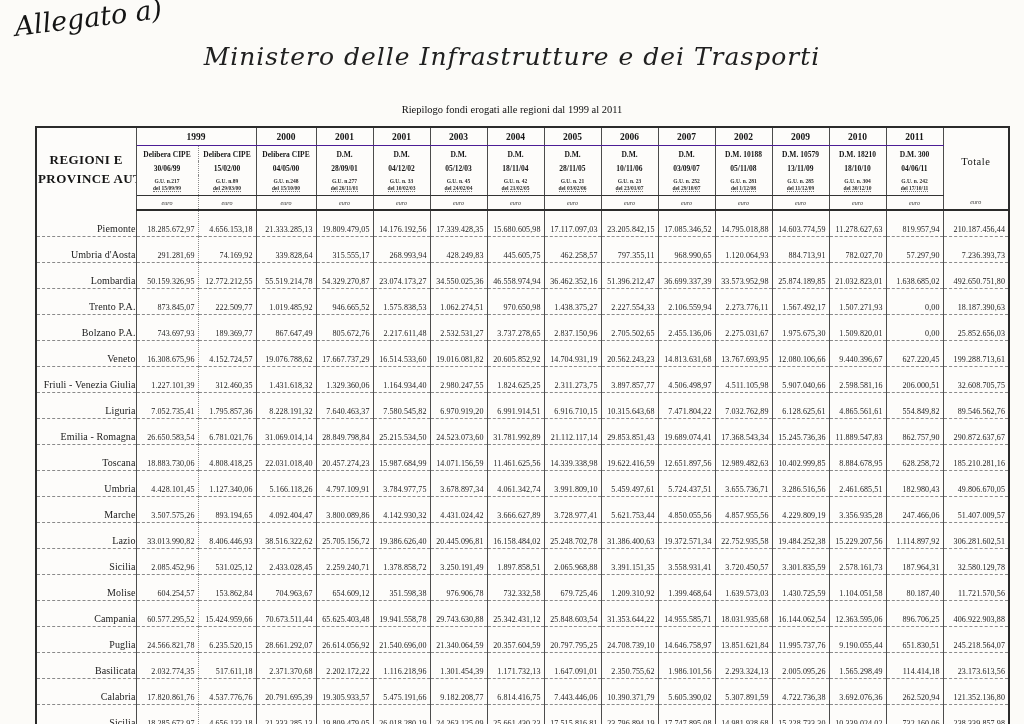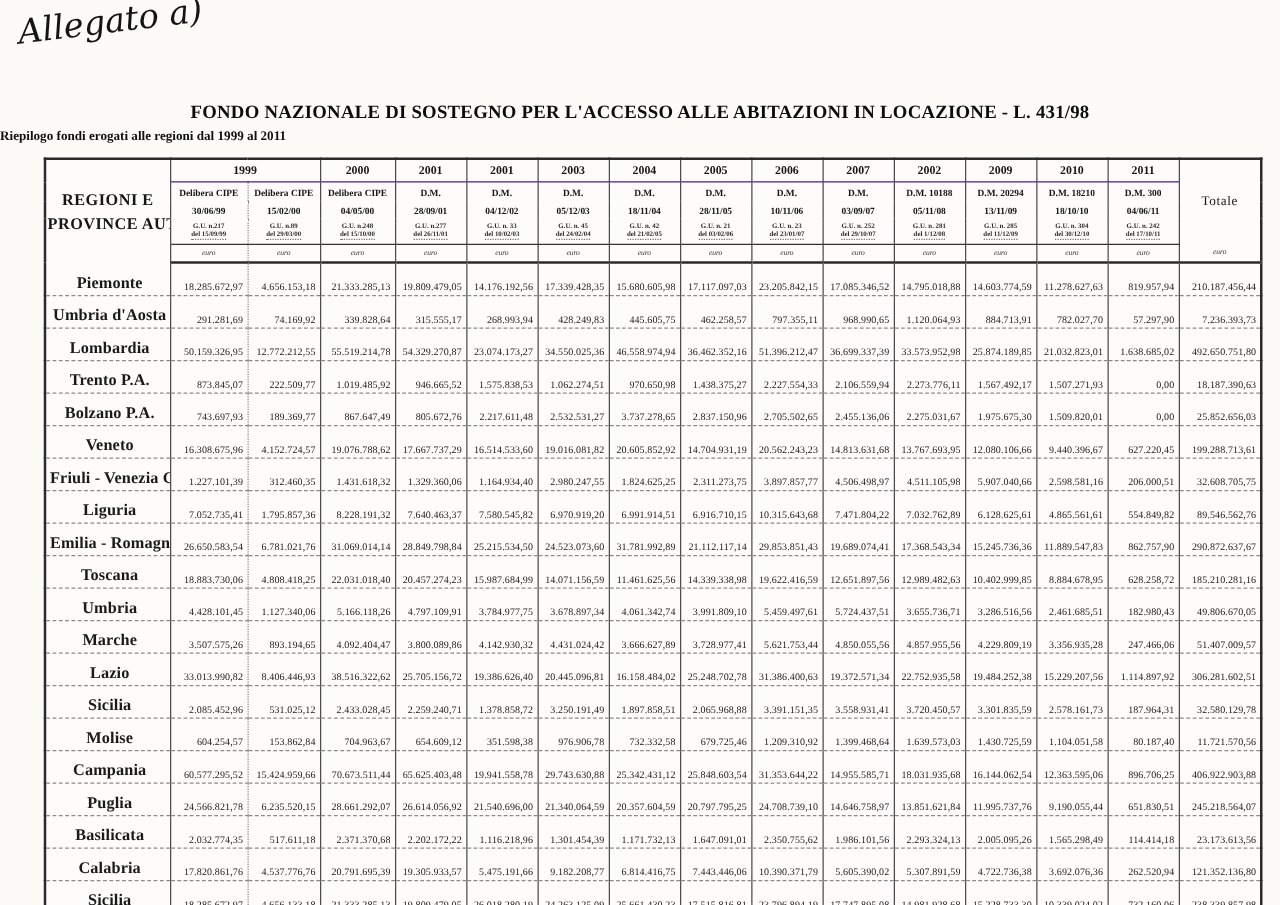--- a/index.html
+++ b/index.html
@@ -19,22 +19,22 @@
   .ministry{
     position:absolute;top:42px;left:0;width:100%;text-align:center;
     font-family:"DejaVu Serif",serif;font-style:italic;font-size:25px;
     letter-spacing:1px;color:#202020;
   }
   .doc-title{
     position:absolute;top:82px;left:0;width:100%;text-align:center;
     font-weight:bold;font-size:15px;letter-spacing:0.2px;color:#0d0d0d;
   }
   .doc-subtitle{
-    position:absolute;top:104px;left:0;width:100%;text-align:left;
-    font-weight:bold;font-size:10.5px;color:#101010;
+    position:absolute;top:104px;left:0;width:100%;text-align:center;
+    font-weight:normal;font-size:10.5px;color:#101010;
   }
 
   .table-wrap{position:absolute;left:35px;top:126px;}
   table{
     border-collapse:collapse;table-layout:fixed;width:973px;
     border:2px solid #2b2b2b;background:#fdfcfa;
   }
   th,td{
     border-right:1px solid #4c4c4c;
     overflow:hidden;white-space:nowrap;
@@ -51,30 +51,30 @@
   .eh{font-size:6px;height:11px;font-style:italic;font-weight:normal;color:#333;}
   tr.euro-row th{border-bottom:2px solid #2b2b2b;}
   .region-h{font-size:13px;letter-spacing:0.4px;line-height:1.5;vertical-align:middle;}
   .tot-h{font-size:10.5px;font-weight:normal;vertical-align:middle;letter-spacing:0.5px;}
   
   tbody td{
     height:23px;vertical-align:bottom;
     border-bottom:1px dashed #8a8a8a;
     font-size:8px;letter-spacing:0.1px;color:#1a1a1a;
   }
-  td.region{font-weight:bold;font-size:13px;text-align:center;padding:0 0 2px 3px;}
+  td.region{font-weight:normal;font-size:10px;text-align:right;padding:0 0 2px 3px;}
   td.num{text-align:right;padding:0 3px 2px 0;}
   .dot-r{border-right:1px dotted #8a8a8a;}
 </style>
 </head>
 <body>
 
 <div class="page">
   <div class="annotation">Allegato a)</div>
-  <div class="doc-title">FONDO NAZIONALE DI SOSTEGNO PER L'ACCESSO ALLE ABITAZIONI IN LOCAZIONE - L. 431/98</div>
+  <div class="ministry">Ministero delle Infrastrutture e dei Trasporti</div>
   <div class="doc-subtitle">Riepilogo fondi erogati alle regioni dal 1999 al 2011</div>
 
   <div class="table-wrap">
     <table>
       <colgroup id="cols">
           <col style="width: 100px;">
           <col style="width: 62px;">
           <col style="width: 58px;">
           <col style="width: 60px;">
           <col style="width: 57px;">
@@ -116,21 +116,21 @@
             <th class="ah">Delibera CIPE</th>
             <th class="ah">Delibera CIPE</th>
             <th class="ah">D.M.</th>
             <th class="ah">D.M.</th>
             <th class="ah">D.M.</th>
             <th class="ah">D.M.</th>
             <th class="ah">D.M.</th>
             <th class="ah">D.M.</th>
             <th class="ah">D.M.</th>
             <th class="ah">D.M. 10188</th>
-            <th class="ah">D.M. 20294</th>
+            <th class="ah">D.M. 10579</th>
             <th class="ah">D.M. 18210</th>
             <th class="ah">D.M. 300</th>
           </tr>
           <tr class="date-row">
             <th class="dh dot-r">30/06/99</th>
             <th class="dh">15/02/00</th>
             <th class="dh">04/05/00</th>
             <th class="dh">28/09/01</th>
             <th class="dh">04/12/02</th>
             <th class="dh">05/12/03</th>

